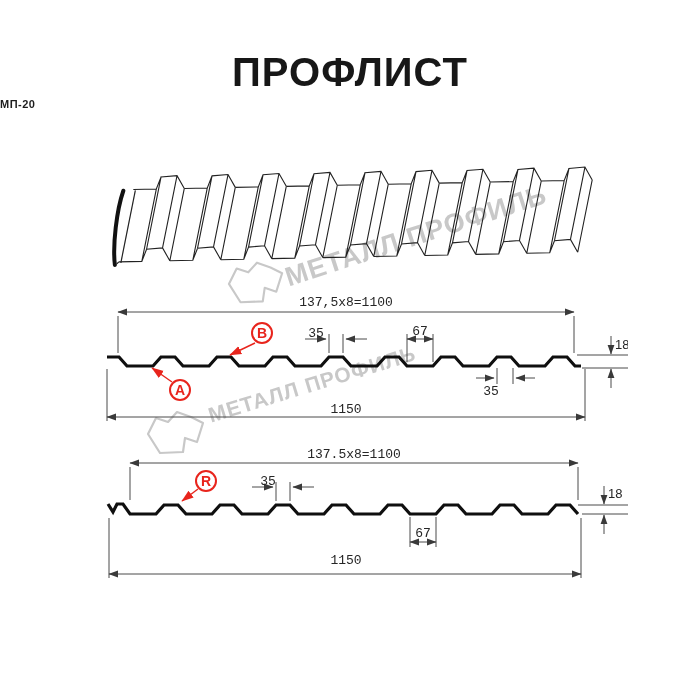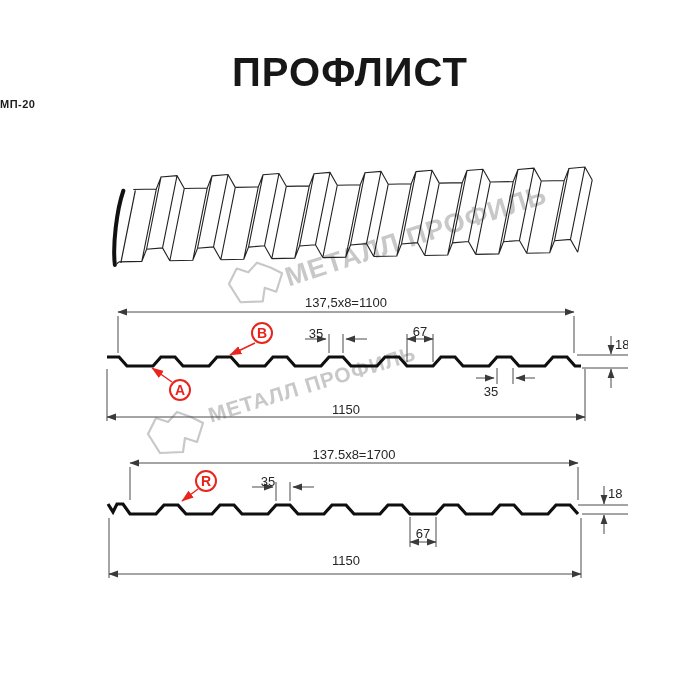--- a/index.html
+++ b/index.html
@@ -14,21 +14,21 @@
   .wm{position:absolute;z-index:1;color:#c8c8c8;font-weight:700;white-space:nowrap;}
   .wm-text1{left:286px;top:263px;font-size:27px;letter-spacing:1px;
             transform:rotate(-18deg);transform-origin:0 50%;}
   .wm-text2{left:209px;top:404px;font-size:21px;letter-spacing:1px;
             transform:rotate(-17deg);transform-origin:0 50%;}
   .wm-logo{position:absolute;z-index:1;}
   
   #draw{position:absolute;left:0;top:0;z-index:2;}
   
   .dim-label{position:absolute;z-index:3;font-size:13px;color:#262626;white-space:nowrap;}
-  .ctr{transform:translateX(-50%);}
+  .ctr{transform:translateX(-50%);font-family:Liberation Mono, monospace;}
   
   .callout{position:absolute;z-index:4;width:22px;height:22px;border-radius:50%;
            box-sizing:border-box;display:flex;align-items:center;justify-content:center;
            font-size:14px;font-weight:700;}
   
   .footer{position:absolute;left:0;top:613px;width:700px;text-align:center;
           font-size:16px;font-weight:700;letter-spacing:0.6px;color:#1f1f1f;}
 </style>
 </head>
 <body>
@@ -153,21 +153,21 @@
     </g>
   </svg>
 
   <span class="dim-label ctr" style="left:346px;top:295px;">137,5x8=1100</span>
   <span class="dim-label ctr" style="left:316px;top:326px;">35</span>
   <span class="dim-label ctr" style="left:420px;top:324px;">67</span>
   <span class="dim-label" style="left:615px;top:337px;">18</span>
   <span class="dim-label ctr" style="left:491px;top:384px;">35</span>
   <span class="dim-label ctr" style="left:346px;top:402px;">1150</span>
 
-  <span class="dim-label ctr" style="left:354px;top:447px;">137.5x8=1700</span>
+  <span class="dim-label ctr" style="left:354px;top:447px;">137.5x8=1100</span>
   <span class="dim-label ctr" style="left:268px;top:474px;">35</span>
   <span class="dim-label ctr" style="left:423px;top:526px;">67</span>
   <span class="dim-label" style="left:608px;top:486px;">18</span>
   <span class="dim-label ctr" style="left:346px;top:553px;">1150</span>
 
   <div class="callout" style="left:169px;top:379px;border:2px solid #e8241c;color:#e8241c;">A</div>
   <div class="callout" style="left:251px;top:322px;border:2px solid #e8241c;color:#e8241c;">B</div>
   <div class="callout" style="left:195px;top:470px;border:2px solid #e8241c;color:#e8241c;">R</div>
 
 

